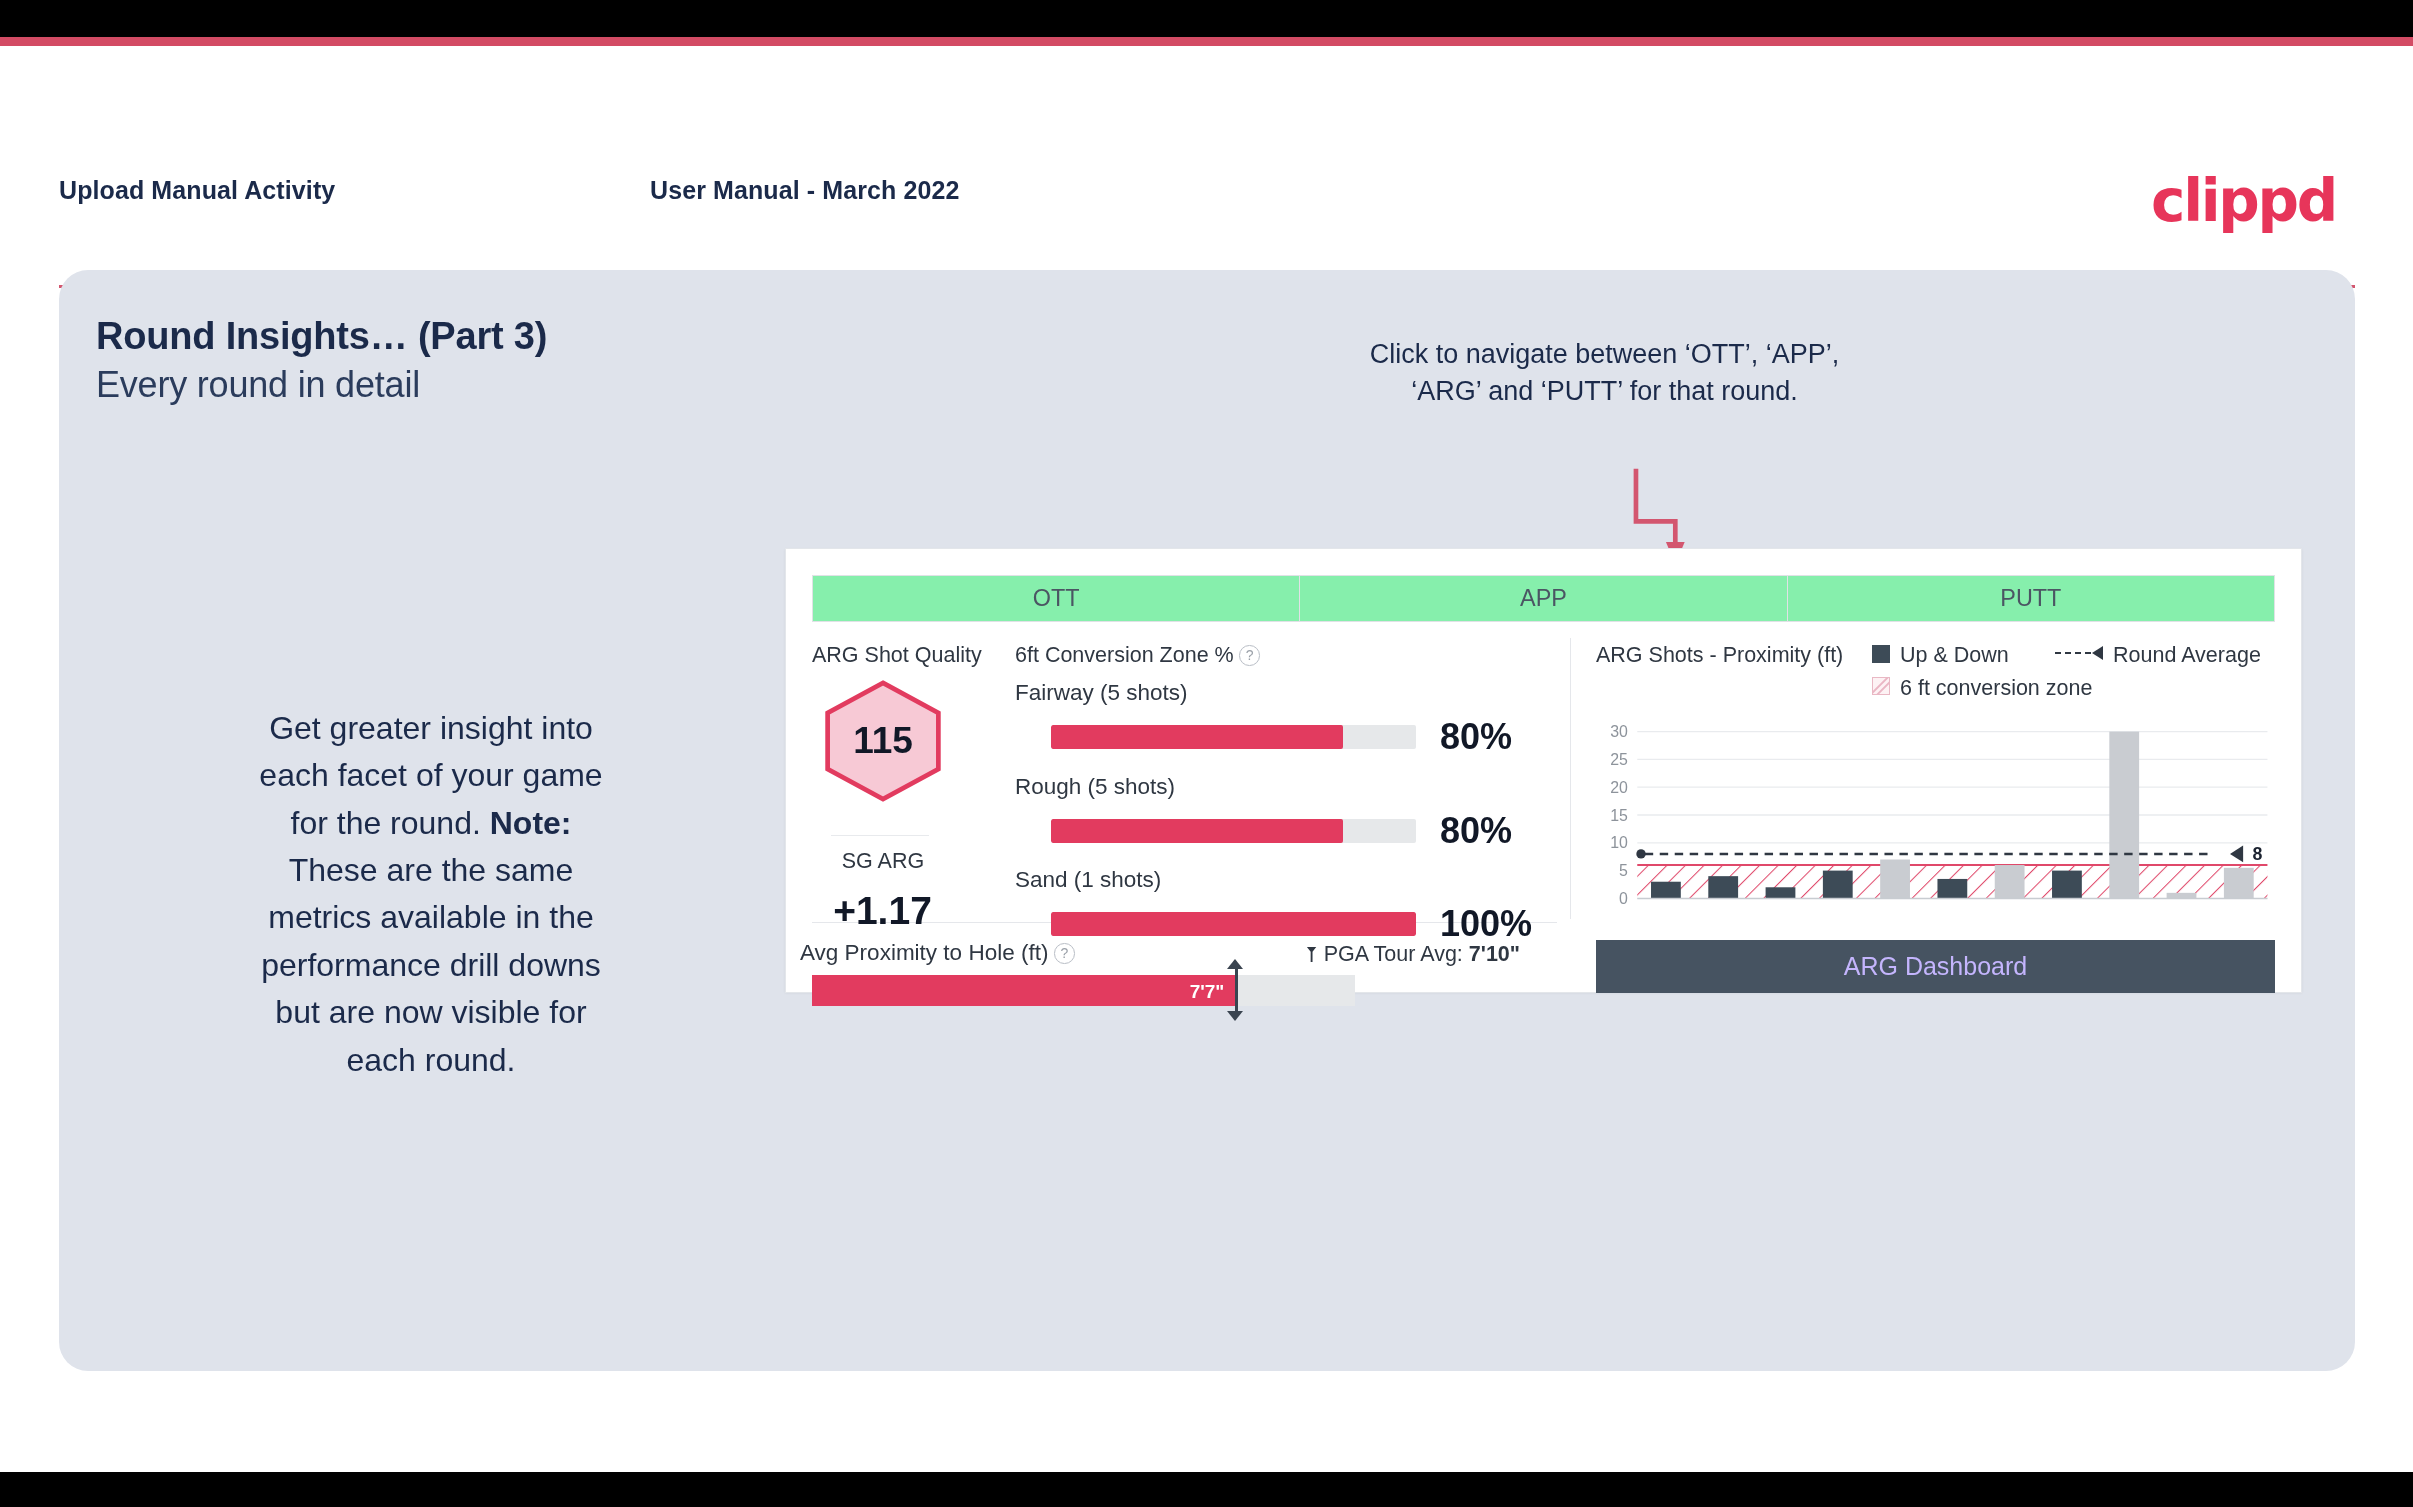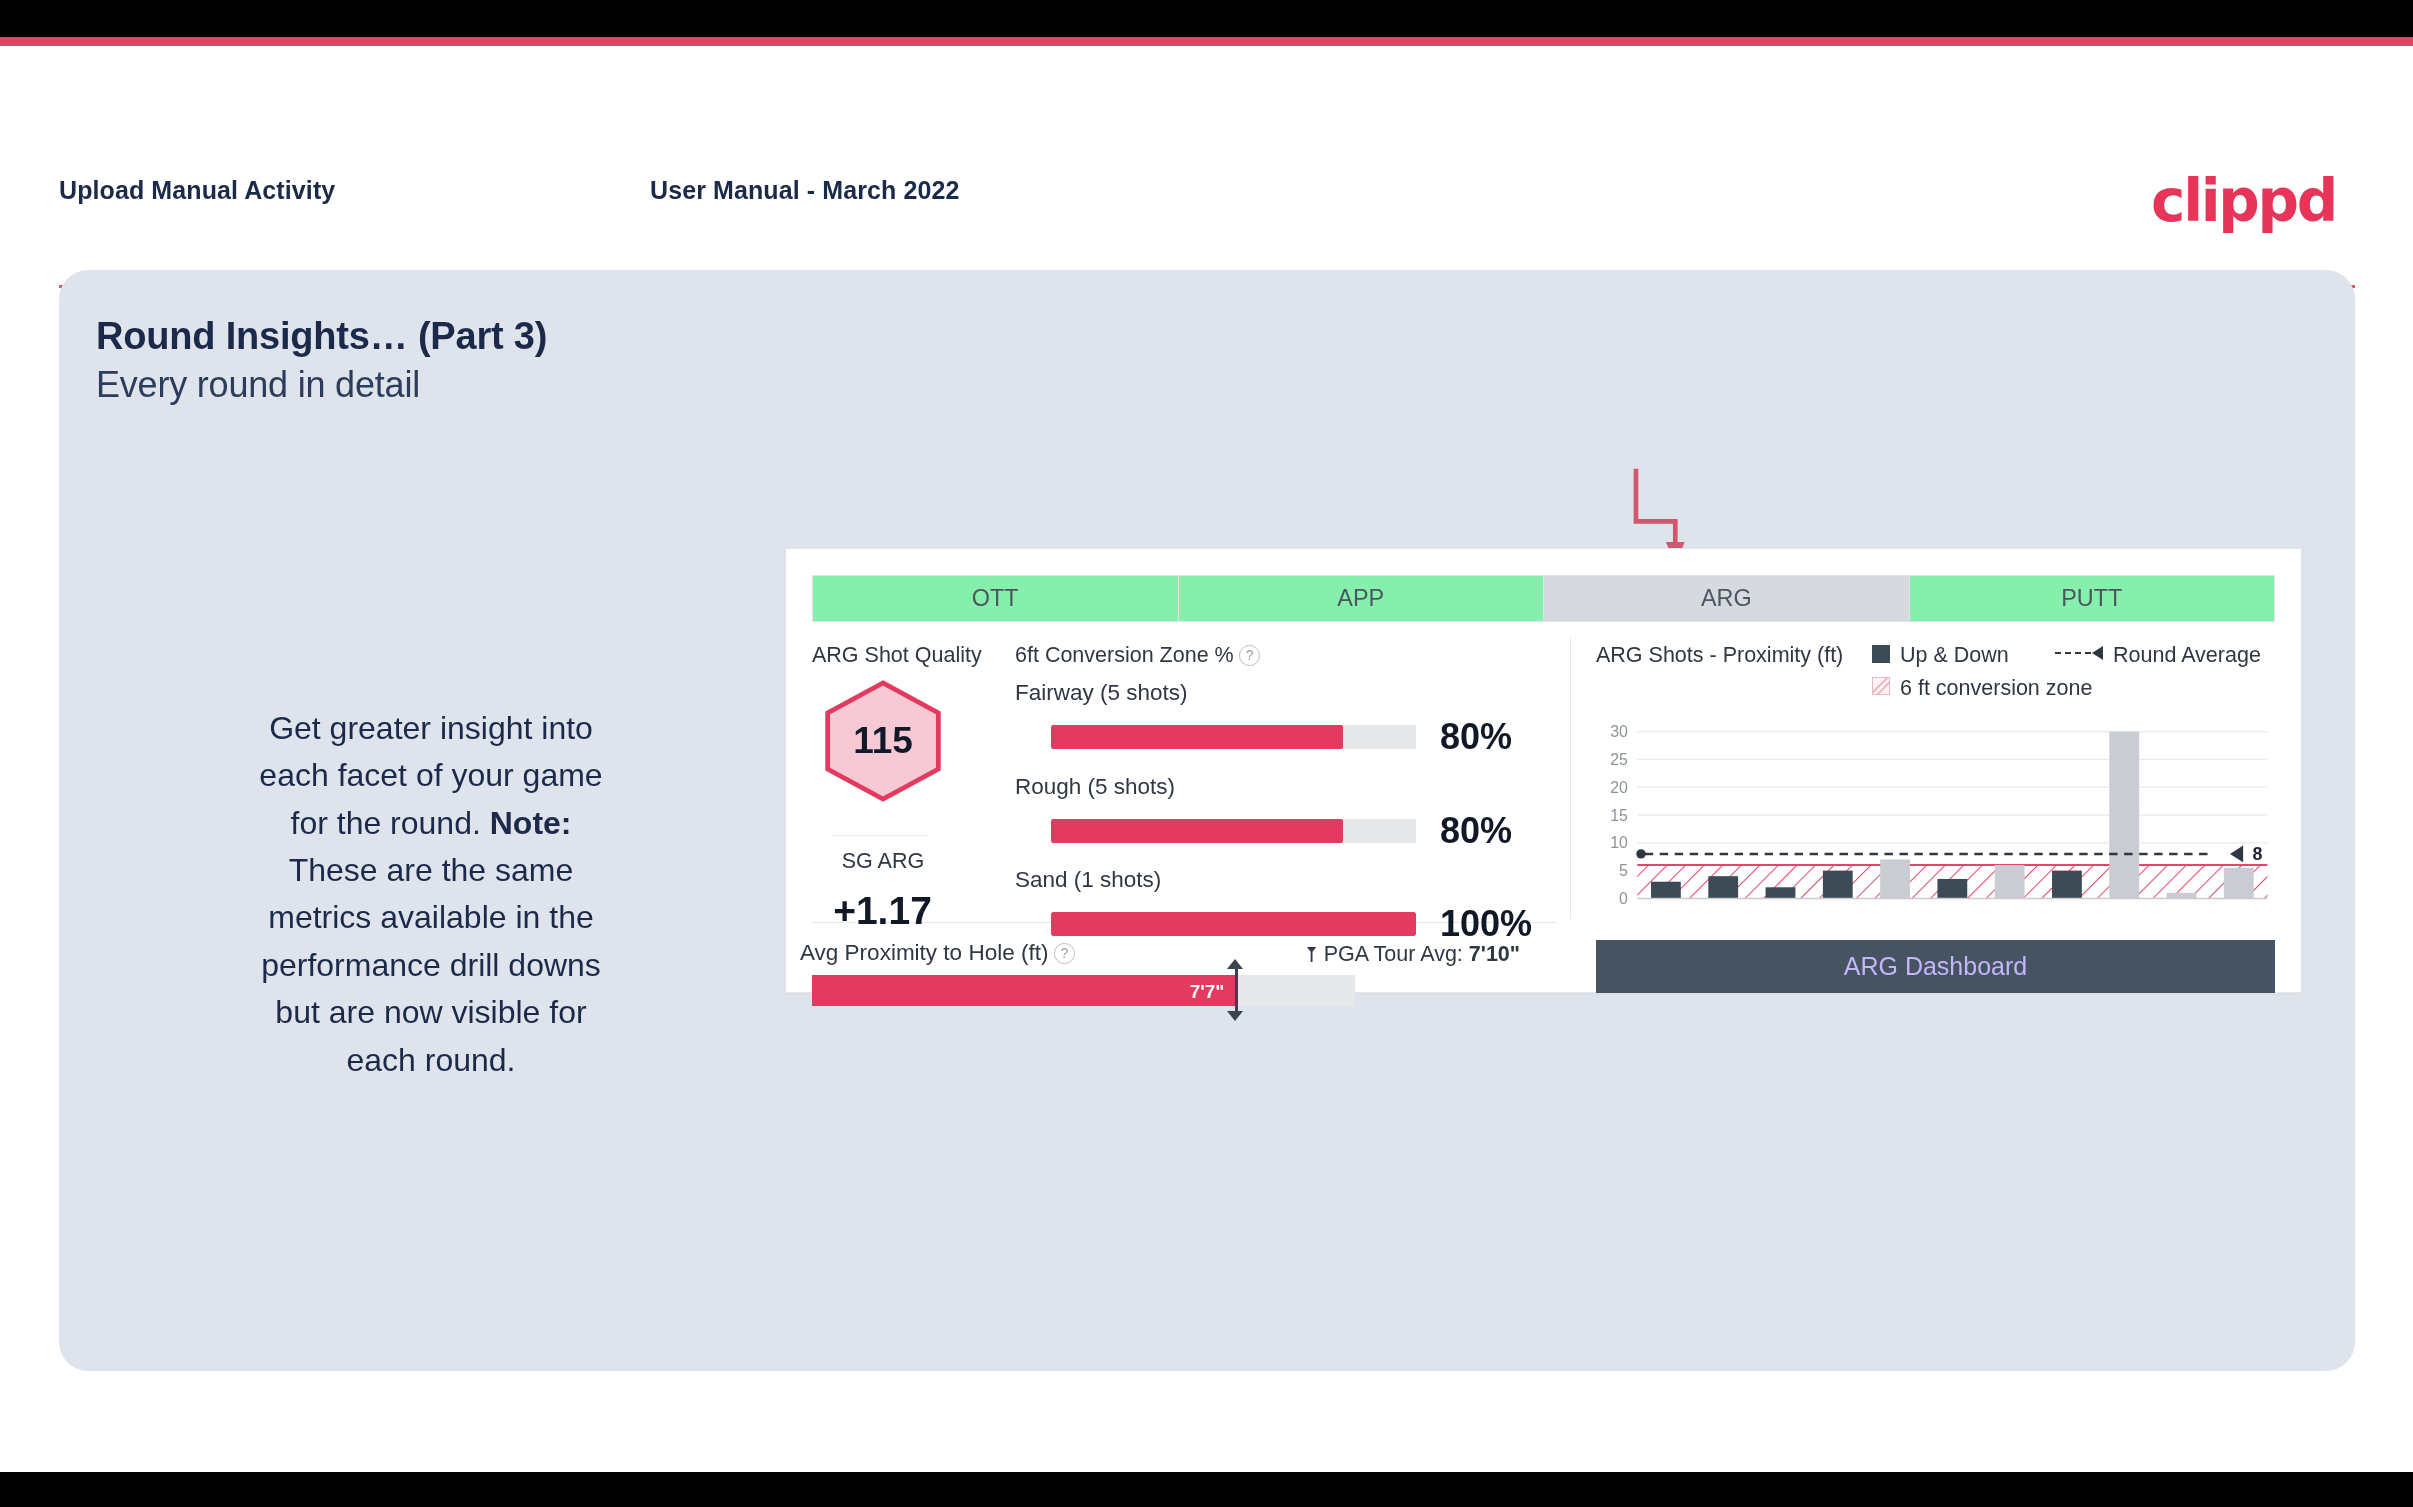--- a/index.html
+++ b/index.html
@@ -117,36 +117,39 @@
     <div class="hdr-mid">User Manual - March 2022</div>
     <div class="logo">clippd</div>
     <div class="hdr-rule"></div>
   </div>
 
   <div class="slide">
 
     <div class="title">Round Insights… (Part 3)</div>
     <div class="subtitle">Every round in detail</div>
 
+    <div class="callout">
+      <div>Click to navigate between ‘OTT’, ‘APP’,</div>
+      <div>‘ARG’ and ‘PUTT’ for that round.</div>
+    </div>
 
     <svg class="arrow-svg" width="66" height="103" viewBox="0 0 70 110">
       <path d="M4,2 L4,58 L46,58 L46,84" stroke="#d3566f" stroke-width="5" fill="none"></path>
       <path d="M46,104 L36,80 L56,80 Z" fill="#d3566f"></path>
     </svg>
 
     <div class="body-note">
       <span>Get greater insight into each facet of your game for the round. </span><b>Note:</b><span> These are the same metrics available in the performance drill downs but are now visible for each round.</span>
     </div>
 
     <div class="card">
 
       <div class="tabs">
         <div class="tab">OTT</div>
         <div class="tab">APP</div>
-        <div class="tab active">ARG</div>
         <div class="tab">PUTT</div>
       </div>
 
       <div class="divider-v"></div>
       <div class="divider-h"></div>
 
       <div class="lbl-shotq">ARG Shot Quality</div>
       <div class="lbl-conv">
         <span>6ft Conversion Zone %</span><span class="q-icon">?</span>
       </div>

